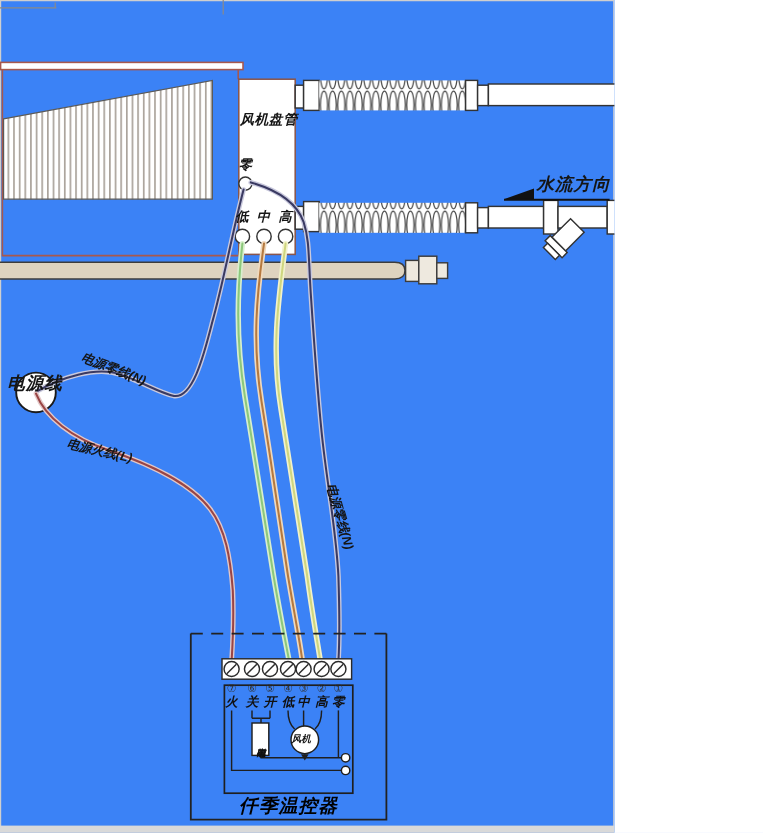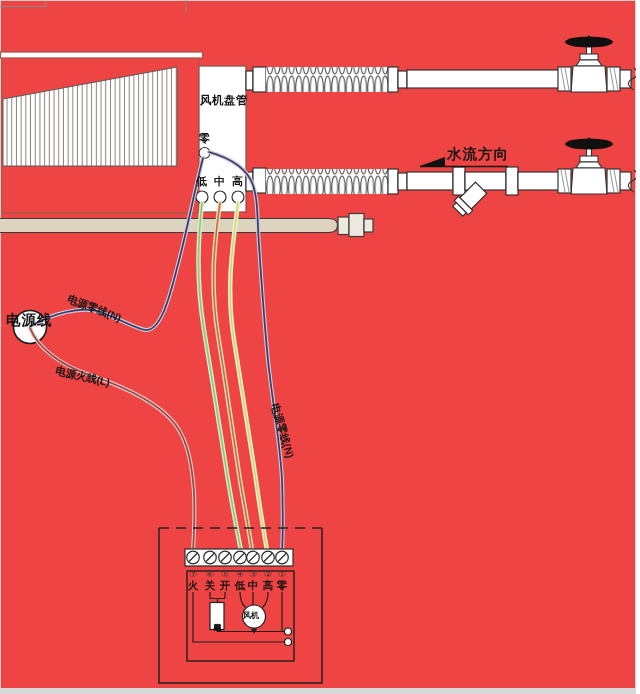--- a/index.html
+++ b/index.html
@@ -1,19 +1,20 @@
 <!DOCTYPE html>
 <html><head>
 <meta charset="utf-8">
 <style>
   html,body{margin:0;padding:0;background:#fff;}
   .stage{
-    position:relative;width:636px;height:694px;background:#ef4444;overflow:hidden;
+    position:relative;width:512px;height:694px;background:#3b82f6;overflow:hidden;
     font-family:"Liberation Sans","DejaVu Sans",sans-serif;
     box-shadow:inset 0 0 0 1px #cfcfcf;
+    font-style:italic;
   }
   .stage svg{position:absolute;left:0;top:0;}
   .lbl{position:absolute;font-weight:bold;color:#151515;white-space:nowrap;line-height:1;}
   .lbl.rot{transform-origin:left top;}
   .tnum{position:absolute;width:18px;text-align:center;font-size:9px;color:#333;font-weight:normal;line-height:1;}
   .tlab{position:absolute;width:18px;text-align:center;font-size:10.5px;font-weight:bold;color:#111;line-height:1;}
   .solenoid-text{
     position:absolute;left:210px;top:604px;width:14px;height:26px;
     writing-mode:vertical-lr;text-orientation:upright;
     font-size:7.5px;font-weight:bold;color:#111;line-height:14px;letter-spacing:0;text-align:center;
@@ -209,16 +210,17 @@
 <span class="tlab" style="left:184px;top:580px;">火</span>
 <span class="tlab" style="left:201px;top:580px;">关</span>
 <span class="tlab" style="left:216px;top:580px;">开</span>
 <span class="tlab" style="left:231px;top:580px;">低</span>
 <span class="tlab" style="left:244px;top:580px;">中</span>
 <span class="tlab" style="left:259px;top:580px;">高</span>
 <span class="tlab" style="left:273px;top:580px;">零</span>
 
 <span class="solenoid-text">电磁阀</span>
 <span class="fan-text">风机</span>
+<span class="thermo-name">仟季温控器</span>
 
 <div class="bottom-strip"></div>
 
 </div>
 
 </body></html>

